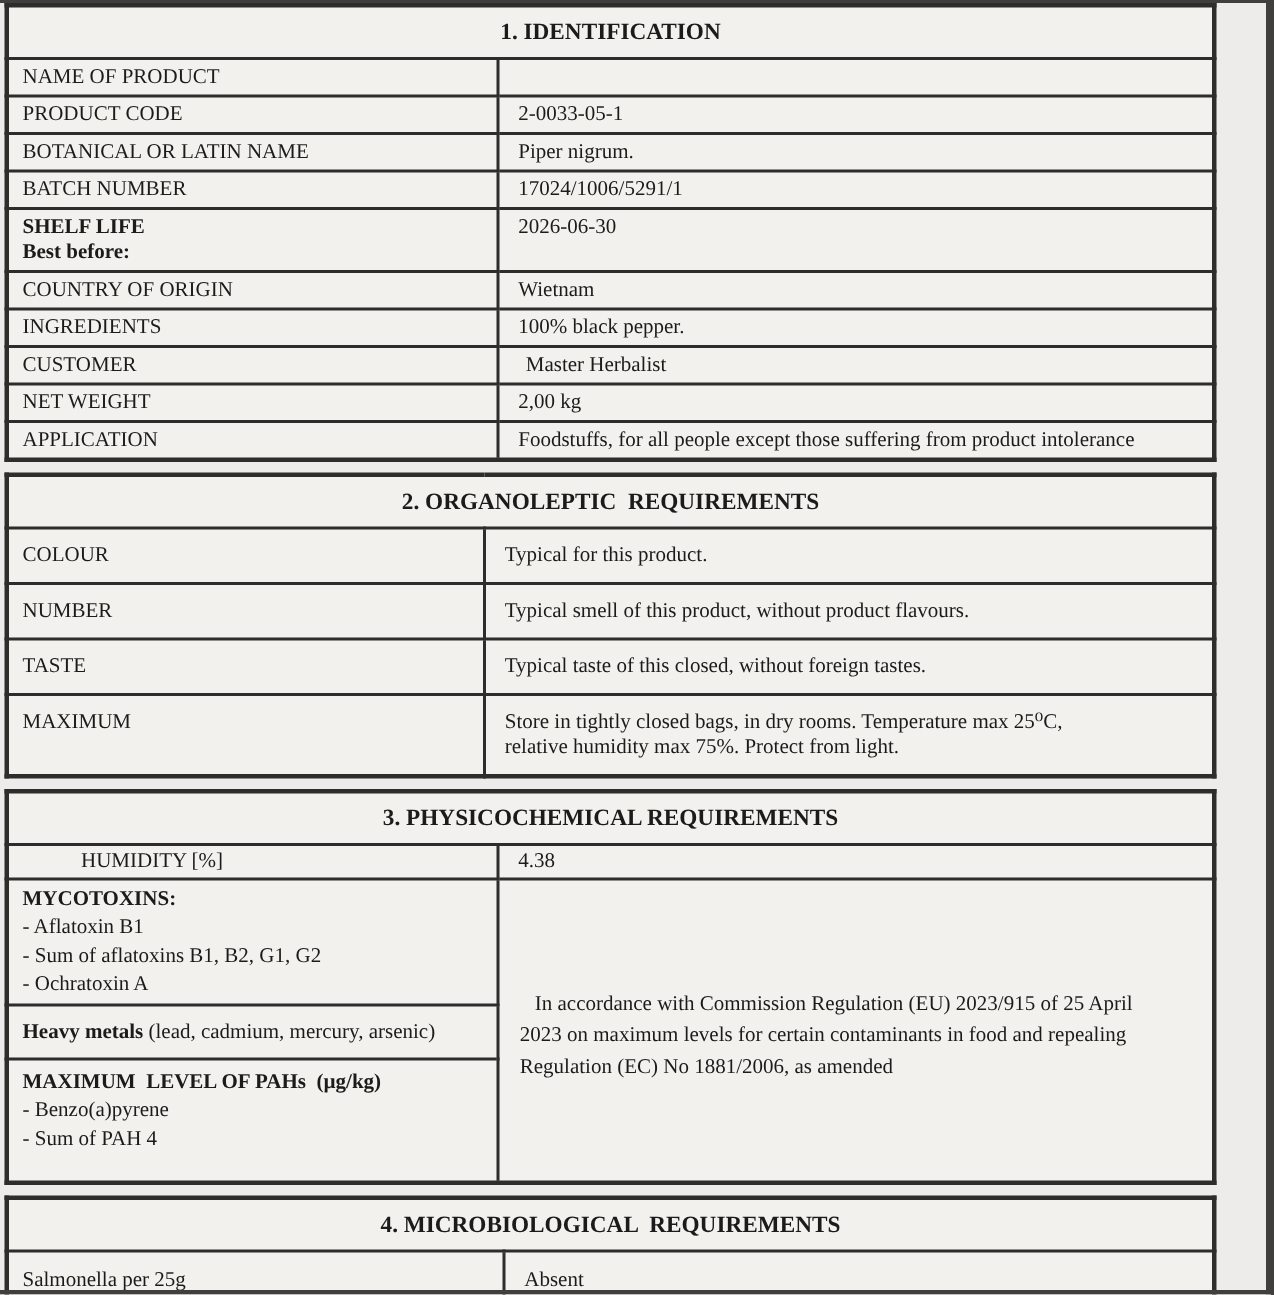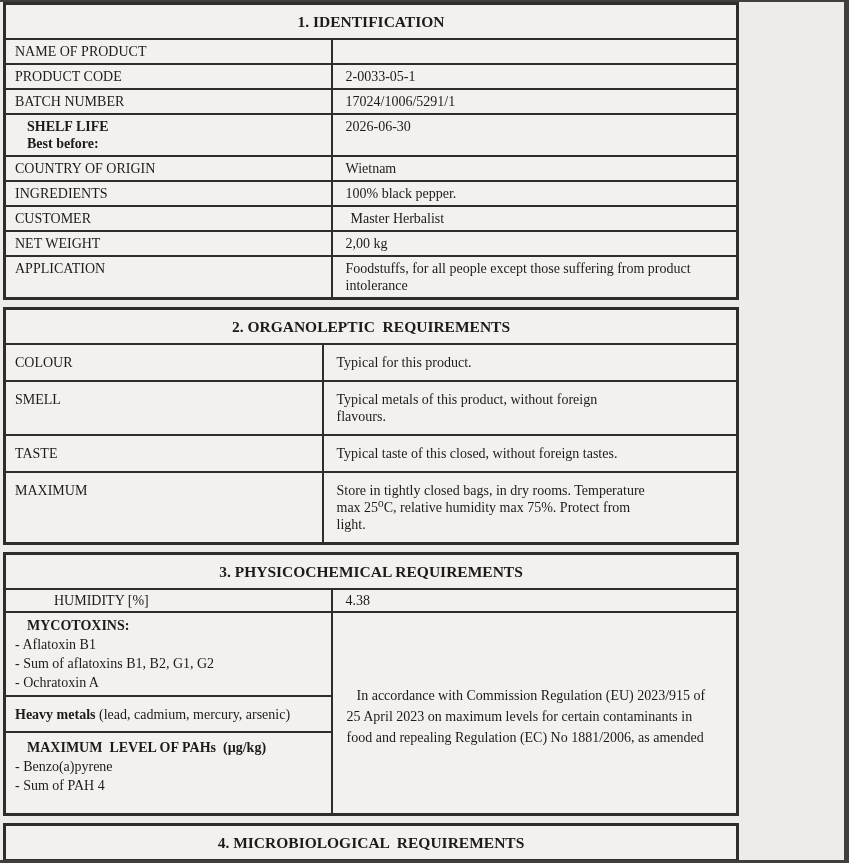--- a/index.html
+++ b/index.html
@@ -13,21 +13,21 @@
     overflow:hidden;
   }
   .edge-right { position:absolute; top:0; right:0; width:5px; height:863px; background:#403f3d; z-index:6; }
   .edge-top { position:absolute; top:0; left:0; width:849px; height:2px; background:#403f3d; z-index:5; }
   .edge-bottom { position:absolute; bottom:0; left:0; width:849px; height:3px; background:#403f3d; z-index:5; }
 
   .doc { position:relative; padding:2px 8px 0 2px; }
 
   table.sec {
     border-collapse:collapse;
-    width:736px;
+    width:808px;
     margin:0 0 7px 1px;
     table-layout:fixed;
     background:#f2f1ee;
     border:3px solid #2e2d2b;
   }
   .sec th, .sec td {
     border:2px solid #2e2d2b;
     vertical-align:top;
     font-size:14px;
     line-height:17px;
@@ -37,21 +37,21 @@
     overflow:hidden;
   }
   .sec th.title {
     text-align:center;
     font-weight:bold;
     font-size:15.5px;
     padding:8px 10px;
     white-space:pre-wrap;
     height:34px;
   }
-  .label { font-weight:bold;margin-left:12px; }
+  .label { font-weight:bold; }
   .b { font-weight:bold; }
 
   
   .s1 td { height:25px; }
   .s1 tr.tall td { height:39px; }
   .s1 td.val { padding-left:13px;margin-left:21px; }
   .s1 td.val-indent { padding-left:18px; }
 
   
   .s2 td { padding-top:9px; padding-bottom:9px; height:37px; }
@@ -93,20 +93,24 @@
     </tr>
     <tr>
       <td class="label">NAME OF PRODUCT</td>
       <td class="val"></td>
     </tr>
     <tr>
       <td class="label">PRODUCT CODE</td>
       <td class="val">2-0033-05-1</td>
     </tr>
     <tr>
+      <td class="label">BOTANICAL OR LATIN NAME</td>
+      <td class="val">Piper nigrum.</td>
+    </tr>
+    <tr>
       <td class="label">BATCH NUMBER</td>
       <td class="val">17024/1006/5291/1</td>
     </tr>
     <tr class="tall">
       <td>
         <div class="label">SHELF LIFE</div>
         <div class="label">Best before:</div>
       </td>
       <td class="val">2026-06-30</td>
     </tr>
@@ -140,22 +144,22 @@
       </colgroup>
     <tbody>
         <tr>
       <th class="title" colspan="2">2. ORGANOLEPTIC  REQUIREMENTS</th>
     </tr>
     <tr>
       <td class="label">COLOUR</td>
       <td class="val">Typical for this product.</td>
     </tr>
     <tr>
-      <td class="label">SMELL</td>
-      <td class="val">Typical metals of this product, without foreign flavours.</td>
+      <td class="label">NUMBER</td>
+      <td class="val">Typical smell of this product, without product flavours.</td>
     </tr>
     <tr>
       <td class="label">TASTE</td>
       <td class="val">Typical taste of this closed, without foreign tastes.</td>
     </tr>
     <tr class="storage">
       <td class="label">MAXIMUM</td>
       <td class="val">Store in tightly closed bags, in dry rooms. Temperature max 25⁰C, relative humidity max 75%. Protect from light.</td>
     </tr>
   </tbody>

